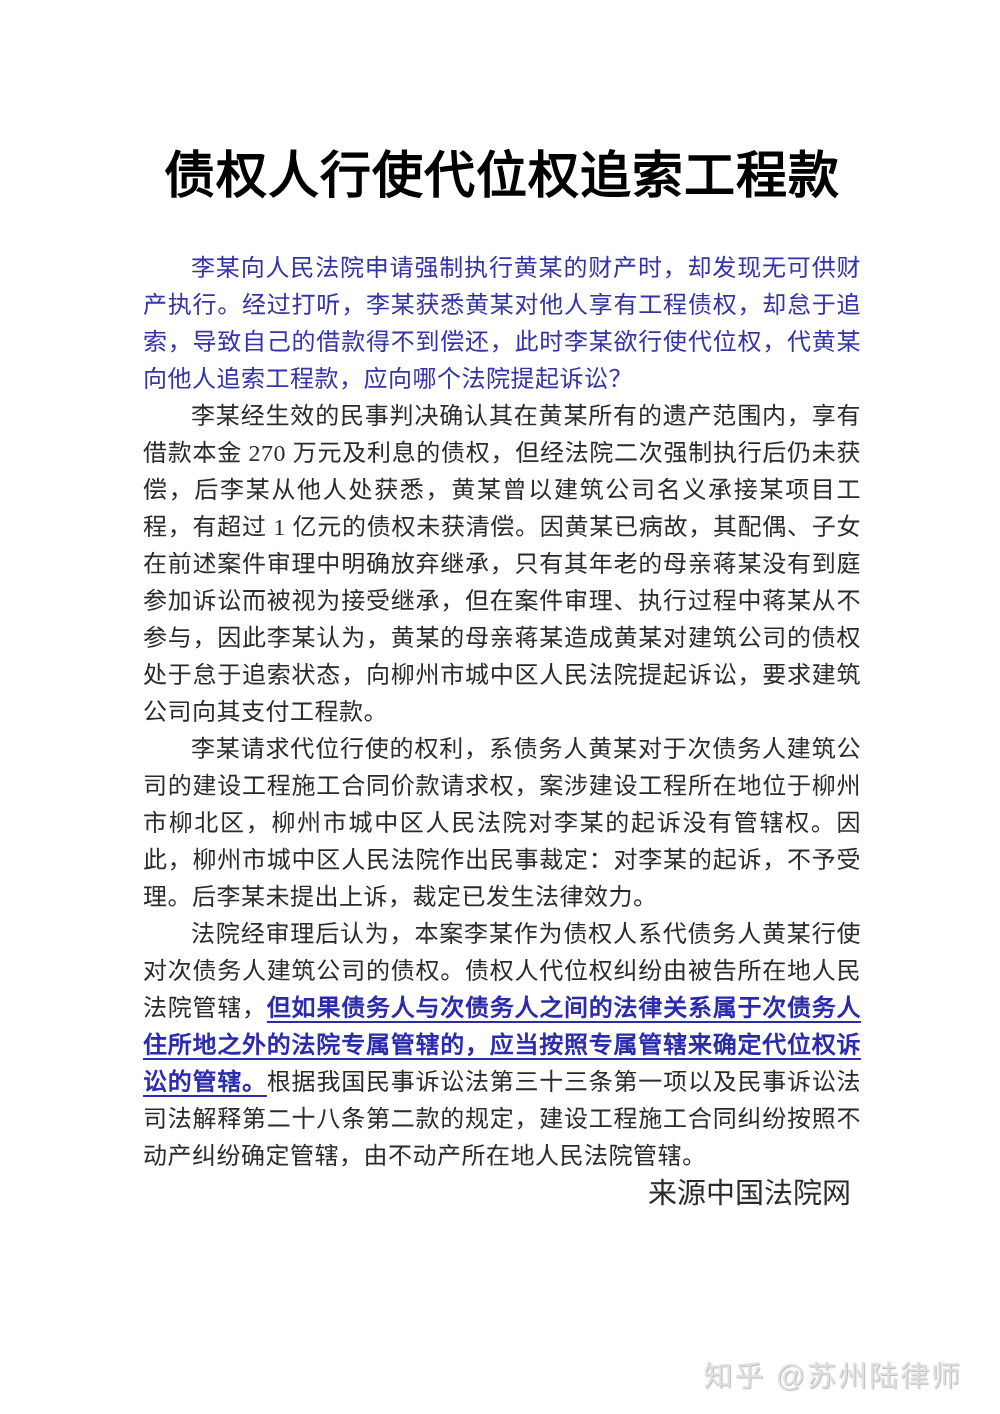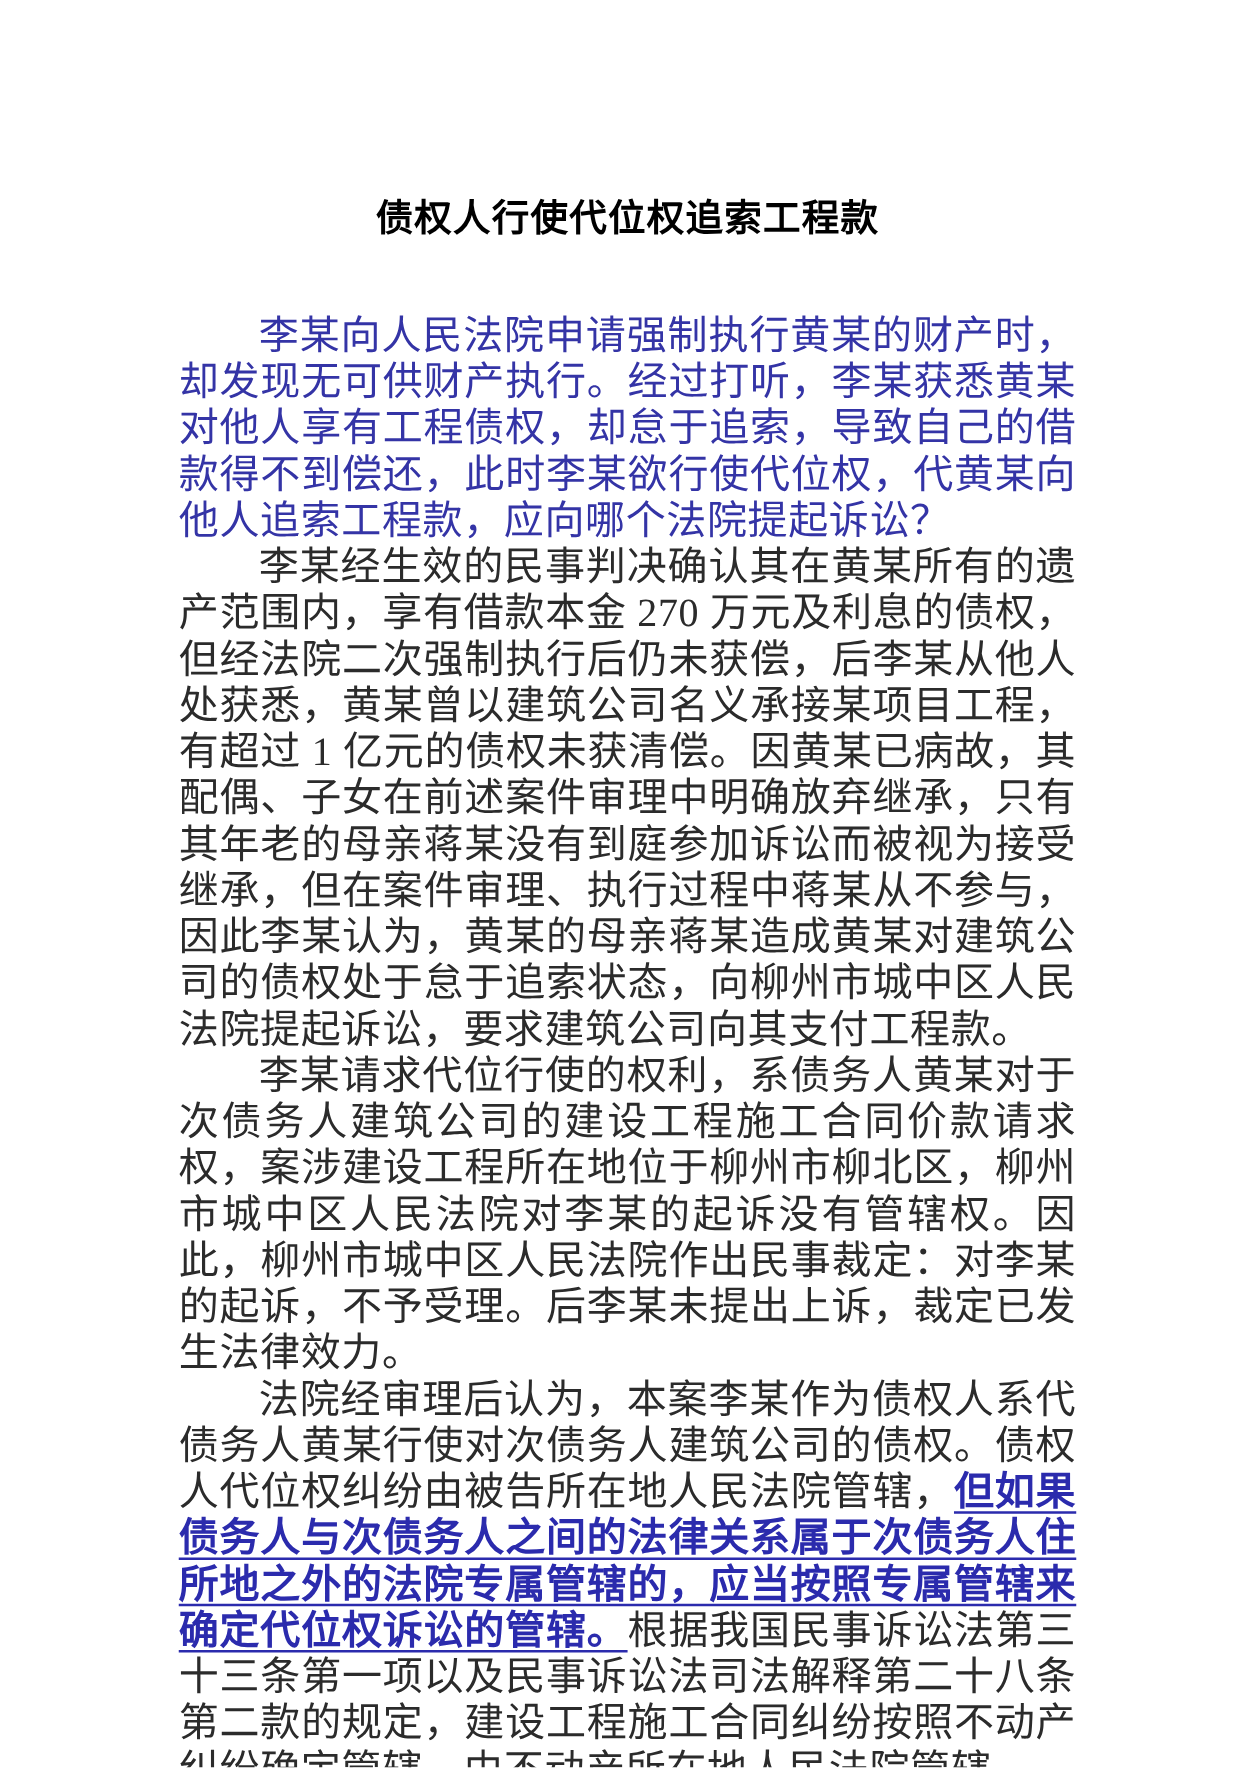--- a/index.html
+++ b/index.html
@@ -24,28 +24,28 @@
 
   .article-title {
     margin: 0 0 36px 0;
     text-align: center;
     color: #000000;
     font-family: "Liberation Sans", sans-serif;
     font-weight: 800;
   }
   .title-line {
     display: block;
-    font-size: 30px;
+    font-size: 51px;
     line-height: 76px;
     letter-spacing: 1px;
   }
 
   .para {
     margin: 0;
-    font-size: 32px;
+    font-size: 24px;
     line-height: 37px;
     text-align: justify;
     text-indent: 2em;
     color: var(--body-text, #2b2b2b);
     letter-spacing: 0.5px;
   }
 
   .seg-blue { color: var(--accent-blue, #3434a6); }
 
   .seg-blue-bold-underline {
@@ -104,14 +104,17 @@
     </p>
 
     <p class="para">
       <span>法院经审理后认为，本案李某作为债权人系代债务人黄某行使对次债务人建筑公司的债权。债权人代位权纠纷由被告所在地人民法院管辖，</span><span class="seg-blue-bold-underline">但如果债务人与次债务人之间的法律关系属于次债务人住所地之外的法院专属管辖的，应当按照专属管辖来确定代位权诉讼的管辖。</span><span>根据我国民事诉讼法第三十三条第一项以及民事诉讼法司法解释第二十八条第二款的规定，建设工程施工合同纠纷按照不动产纠纷确定管辖，由不动产所在地人民法院管辖。</span>
     </p>
 
     <p class="source-line">来源中国法院网</p>
 
   </main>
 
+  <div class="watermark">
+    <span class="brand">知乎</span><span>@苏州陆律师</span>
+  </div>
 
 </div>
 
 </body></html>

